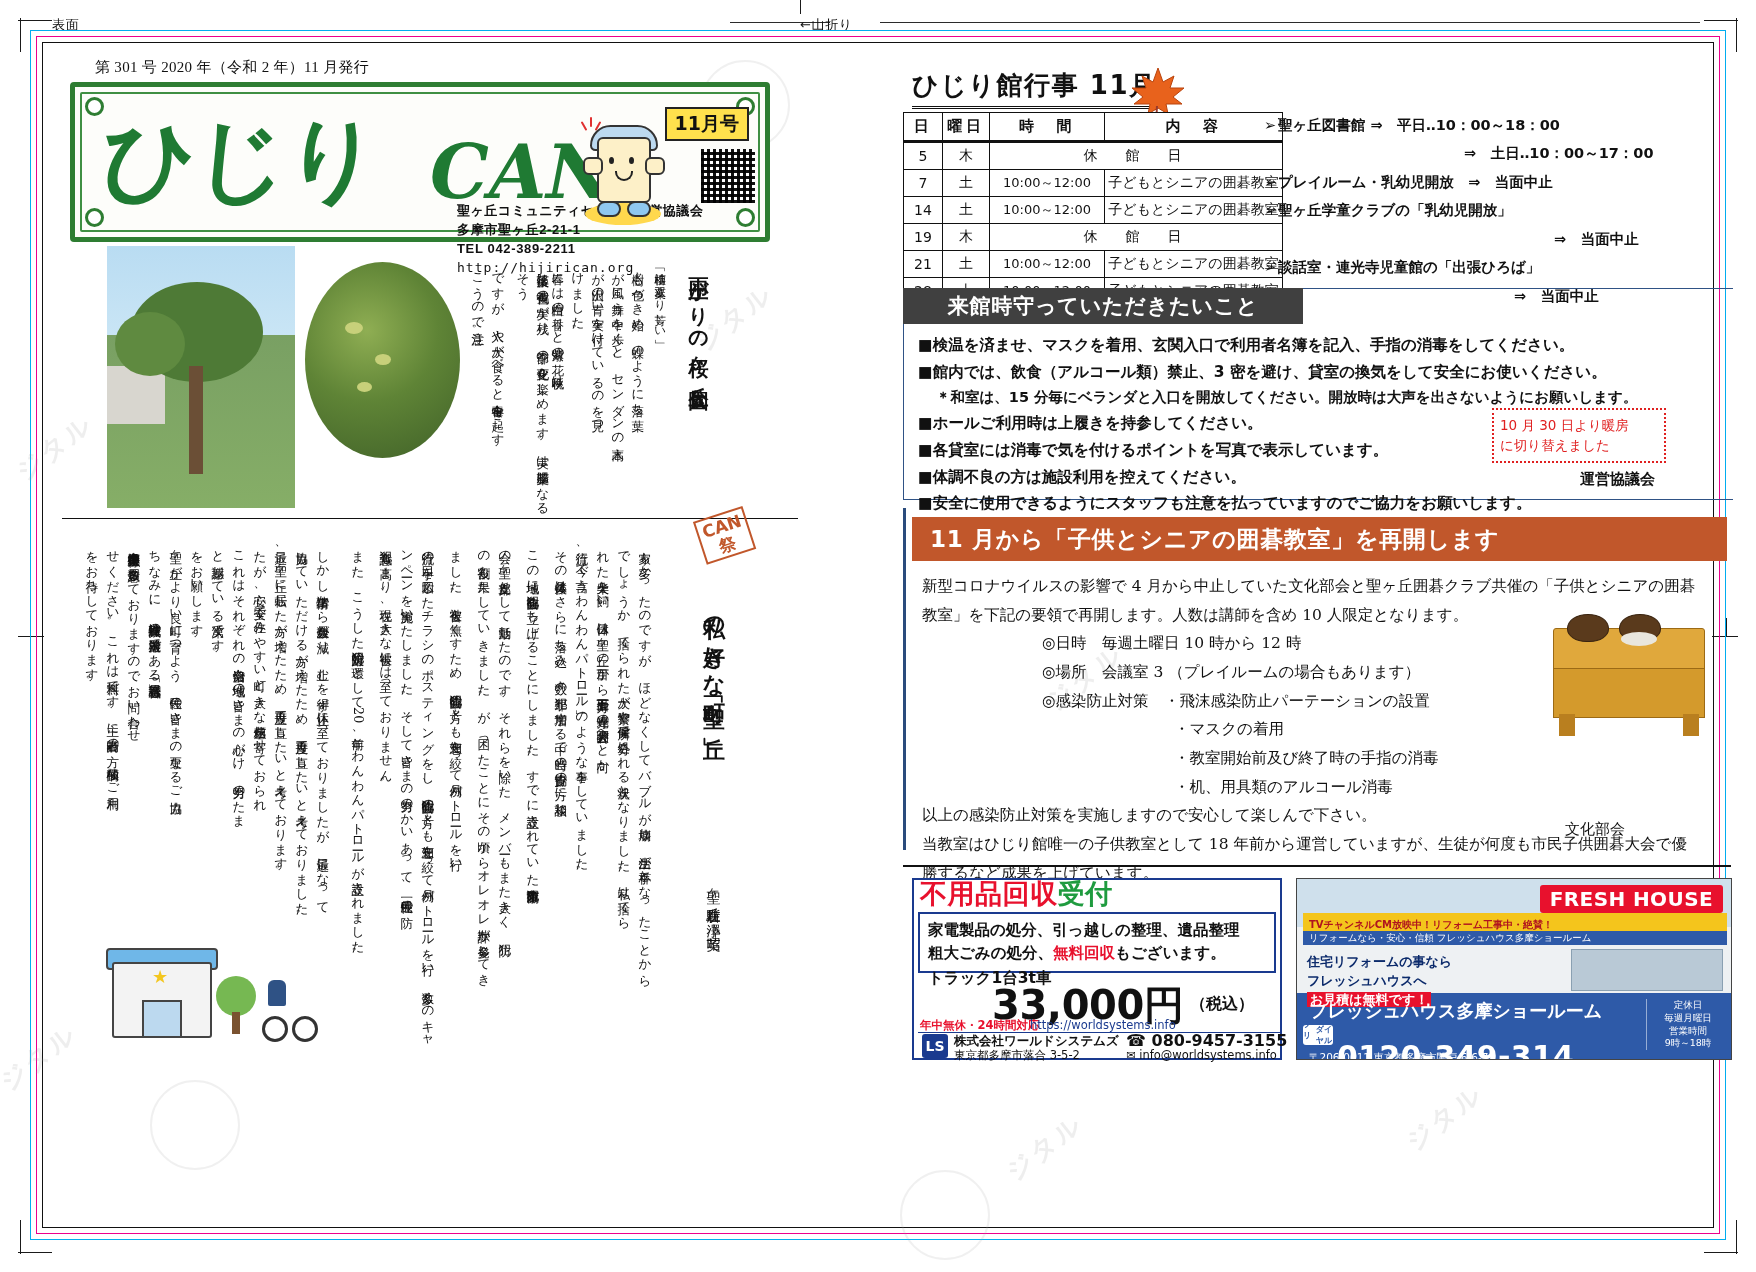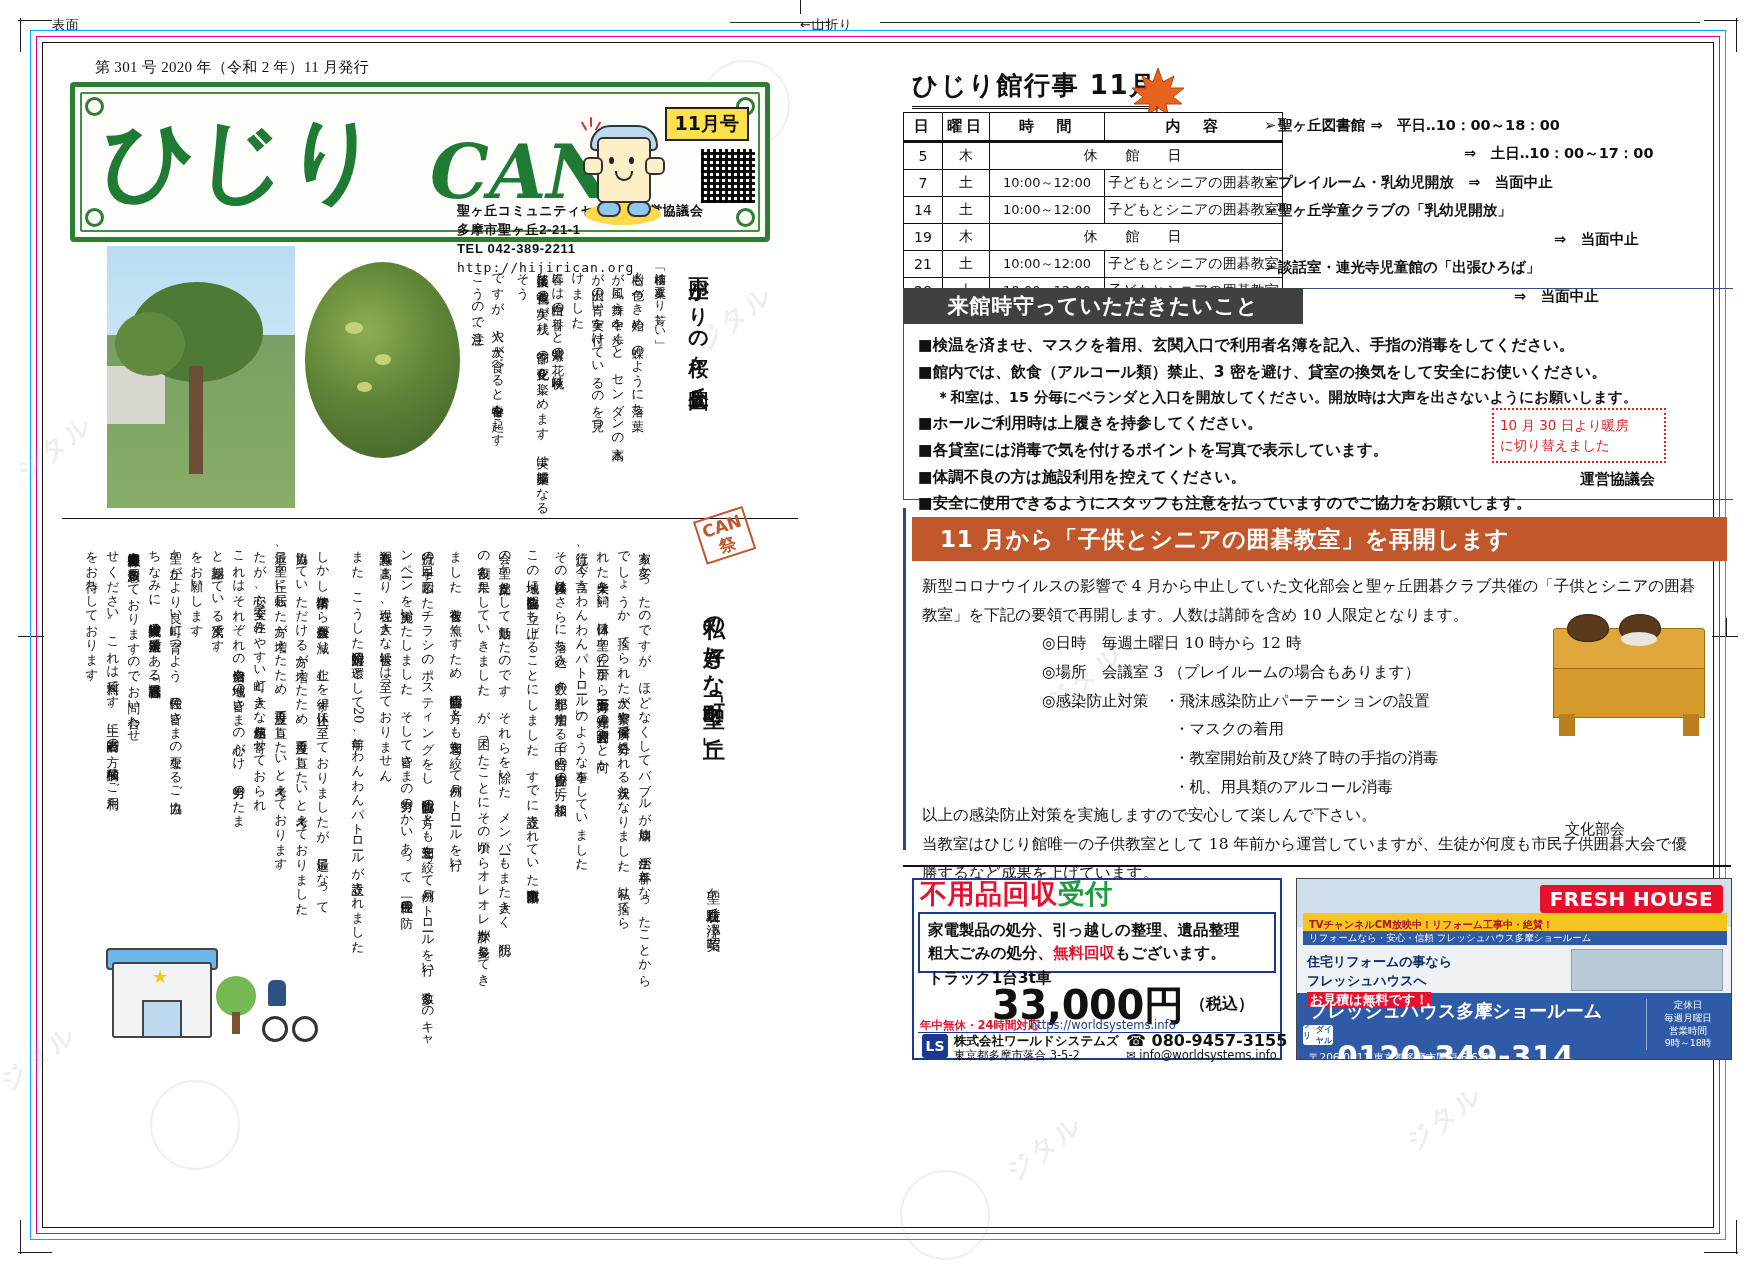--- a/index.html
+++ b/index.html
@@ -113,21 +113,21 @@
   .rules-list div{white-space:nowrap;}
   .rules-list .indent{padding-left:18px;font-size:14.5px;}
   .heat-note{position:absolute;left:1492px;top:408px;width:158px;
       border:2px dotted #e02020;color:#e02020;font-size:13.5px;line-height:1.5;
       padding:5px 6px;text-align:left;font-weight:normal;}
   .rules-sign{position:absolute;left:1580px;top:470px;font-size:15px;font-weight:bold;color:#111;}
 
   
   .go-head{position:absolute;left:912px;top:517px;width:815px;height:44px;
       background:#c1572b;color:#fff;font-size:23px;font-weight:bold;
-      display:flex;align-items:center;padding-left:28px;box-sizing:border-box;letter-spacing:.03em;}
+      display:flex;align-items:center;padding-left:18px;box-sizing:border-box;letter-spacing:.03em;}
   .go-frame{position:absolute;left:903px;top:508px;width:830px;height:342px;
       border-left:3px solid #2a4b7c;box-sizing:border-box;}
   .go-body{position:absolute;left:922px;top:572px;width:800px;font-size:15.5px;
       line-height:1.85;color:#111;font-family:"DejaVu Serif","Liberation Serif",serif;}
   .go-dl{margin-left:120px;}
   .go-sub{margin-left:252px;}
   .go-sign{position:absolute;left:1565px;top:820px;font-size:15px;color:#111;
       font-family:"DejaVu Serif","Liberation Serif",serif;}
   .goban{position:absolute;left:1545px;top:628px;width:168px;height:120px;}
   .goban-top{position:absolute;left:8px;top:0;width:150px;height:44px;

